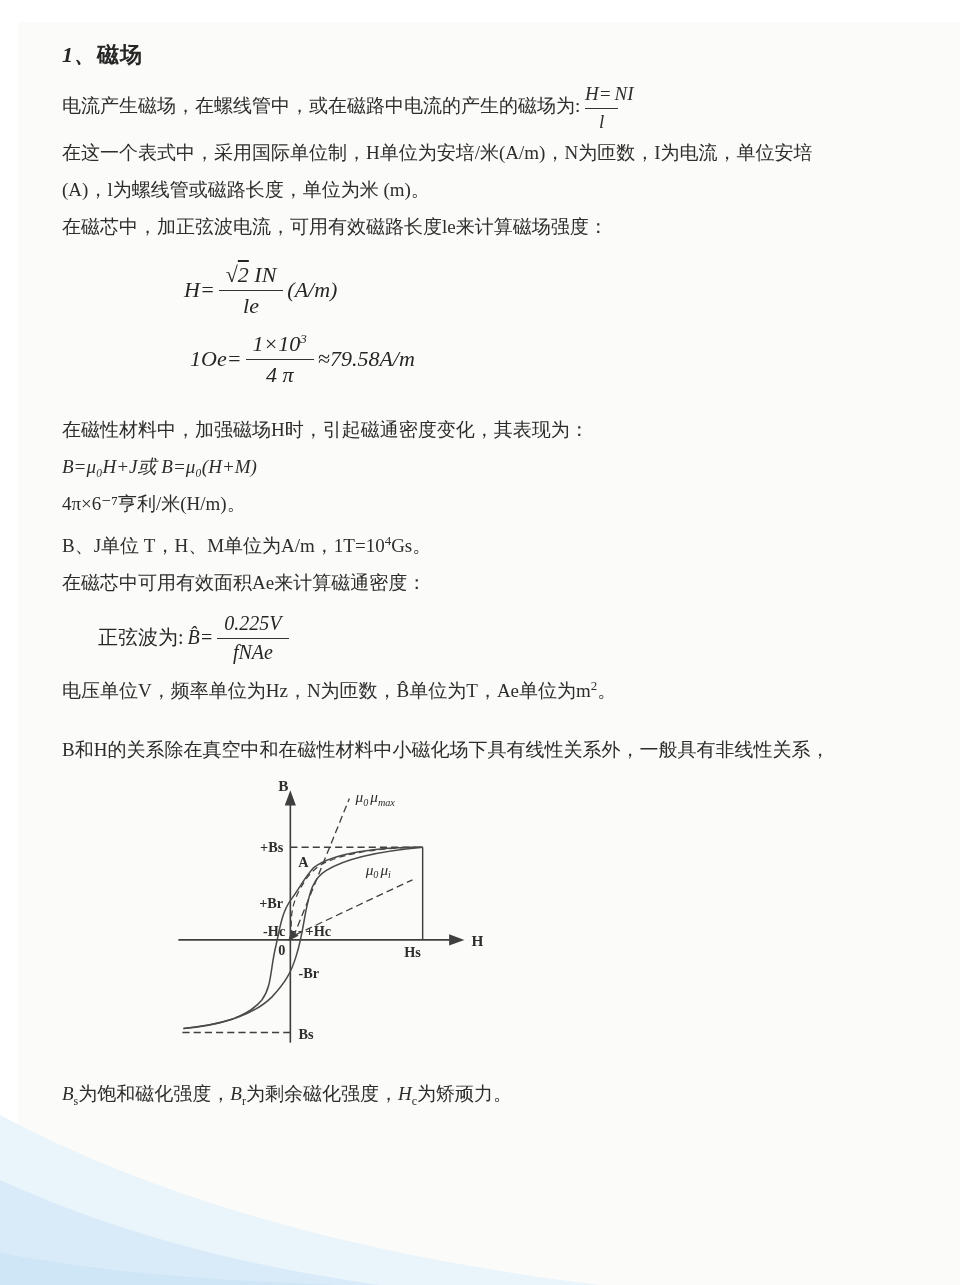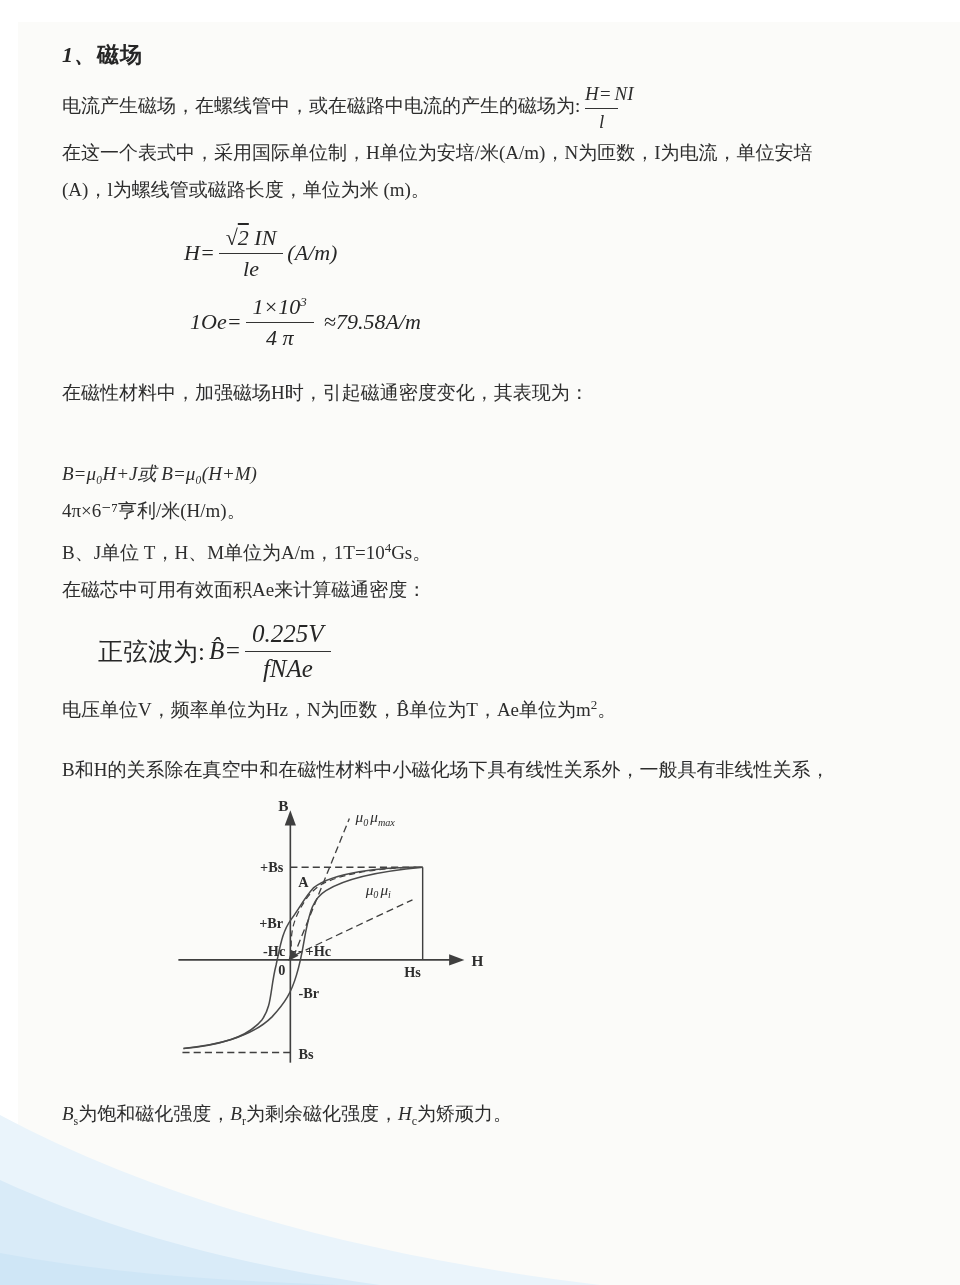--- a/index.html
+++ b/index.html
@@ -10,31 +10,31 @@
     color:#2d2d2d;
   }
   .page-tint{position:absolute;left:18px;top:22px;right:0;bottom:0;background:#fbfbf9;z-index:0;}
   .corner-deco{position:absolute;left:0;bottom:0;z-index:1;}
   .page{position:relative;z-index:2;padding:40px 40px 0 62px;}
 
   h2.sec{font-size:22px;line-height:30px;margin:0 0 12px 0;font-weight:600;color:#262626;letter-spacing:1px;}
   h2.sec .secnum{font-style:italic;font-weight:600;}
   .body-line{font-size:19px;line-height:37px;margin:0;white-space:nowrap;}
   .body-line i{font-style:italic;}
-  .mathline{font-style:normal;margin-top:44px;} .spacer-l{height:22px;}
+  .mathline{font-style:normal;} .spacer-l{height:22px;}
 
   
   .frac{display:inline-block;vertical-align:middle;text-align:center;font-style:italic;line-height:1.25;}
   .frac .top{display:block;border-bottom:1.6px solid #333;padding:0 7px 2px 7px;}
   .frac .bot{display:block;padding-top:1px;}
   .formula{font-size:22px;font-style:italic;color:#262626;margin:0;display:flex;align-items:center;gap:4px;}
   .formula .pre{font-style:normal;}
   .f1{margin:16px 0 6px 122px;}
   .f2{margin:10px 0 0 128px;font-family:Liberation Serif, serif;}
-  .f3{margin:10px 0 2px 36px;font-size:25px;}
+  .f3{margin:10px 0 2px 36px;font-size:20px;}
   .inline-frac{font-size:19px;}
   .radicand{text-decoration:overline;}
   sup{font-size:13px;} sub{font-size:13px;}
   .caption sub{font-size:12px;}
 
   svg text{font-family:"Liberation Serif","DejaVu Serif",serif;}
   .diagram-wrap{margin:8px 0 10px 86px;}
 </style>
 </head>
 <body>
@@ -49,37 +49,38 @@
 
 <div class="page">
 
   <h2 class="sec"><span class="secnum">1、</span><span>磁场</span></h2>
 
   <p class="body-line" style="line-height:44px;">
     <span>电流产生磁场，在螺线管中，或在磁路中电流的产生的磁场为: </span><span class="frac inline-frac"><i style="float:left;margin-right:3px;font-style:italic;">H=</i><span class="top">NI</span><span class="bot">l</span></span>
   </p>
   <p class="body-line">在这一个表式中，采用国际单位制，H单位为安培/米(A/m)，N为匝数，I为电流，单位安培</p>
   <p class="body-line">(A)，l为螺线管或磁路长度，单位为米 (m)。</p>
+  <p class="body-line">在磁芯中，加正弦波电流，可用有效磁路长度le来计算磁场强度：</p>
 
   <div class="formula f1">
     <span>H=</span>
       <span class="frac">
         <span class="top"><span>√</span><span class="radicand">2</span><span> IN</span></span>
         <span class="bot">le</span>
       </span>
       <span>(A/m)</span>
   </div>
 
   <div class="formula f2">
     <span>1Oe=</span>
       <span class="frac">
         <span class="top"><span>1×10</span><sup>3</sup></span>
         <span class="bot">4 π</span>
       </span>
-      <span style="margin-left:6px;">≈79.58A/m</span>
+      <span style="">≈79.58A/m</span>
   </div>
 
   <div class="spacer-l"></div>
 
 
   <p class="body-line">在磁性材料中，加强磁场H时，引起磁通密度变化，其表现为：</p>
   <p class="body-line mathline" style="font-style:italic;">B=μ₀H+J或 B=μ₀(H+M)</p>
   <p class="body-line">4π×6⁻⁷亨利/米(H/m)。</p>
   <p class="body-line"><span>B、J单位 T，H、M单位为A/m，1T=10</span><sup>4</sup><span>Gs。</span></p>
   <p class="body-line">在磁芯中可用有效面积Ae来计算磁通密度：</p>

